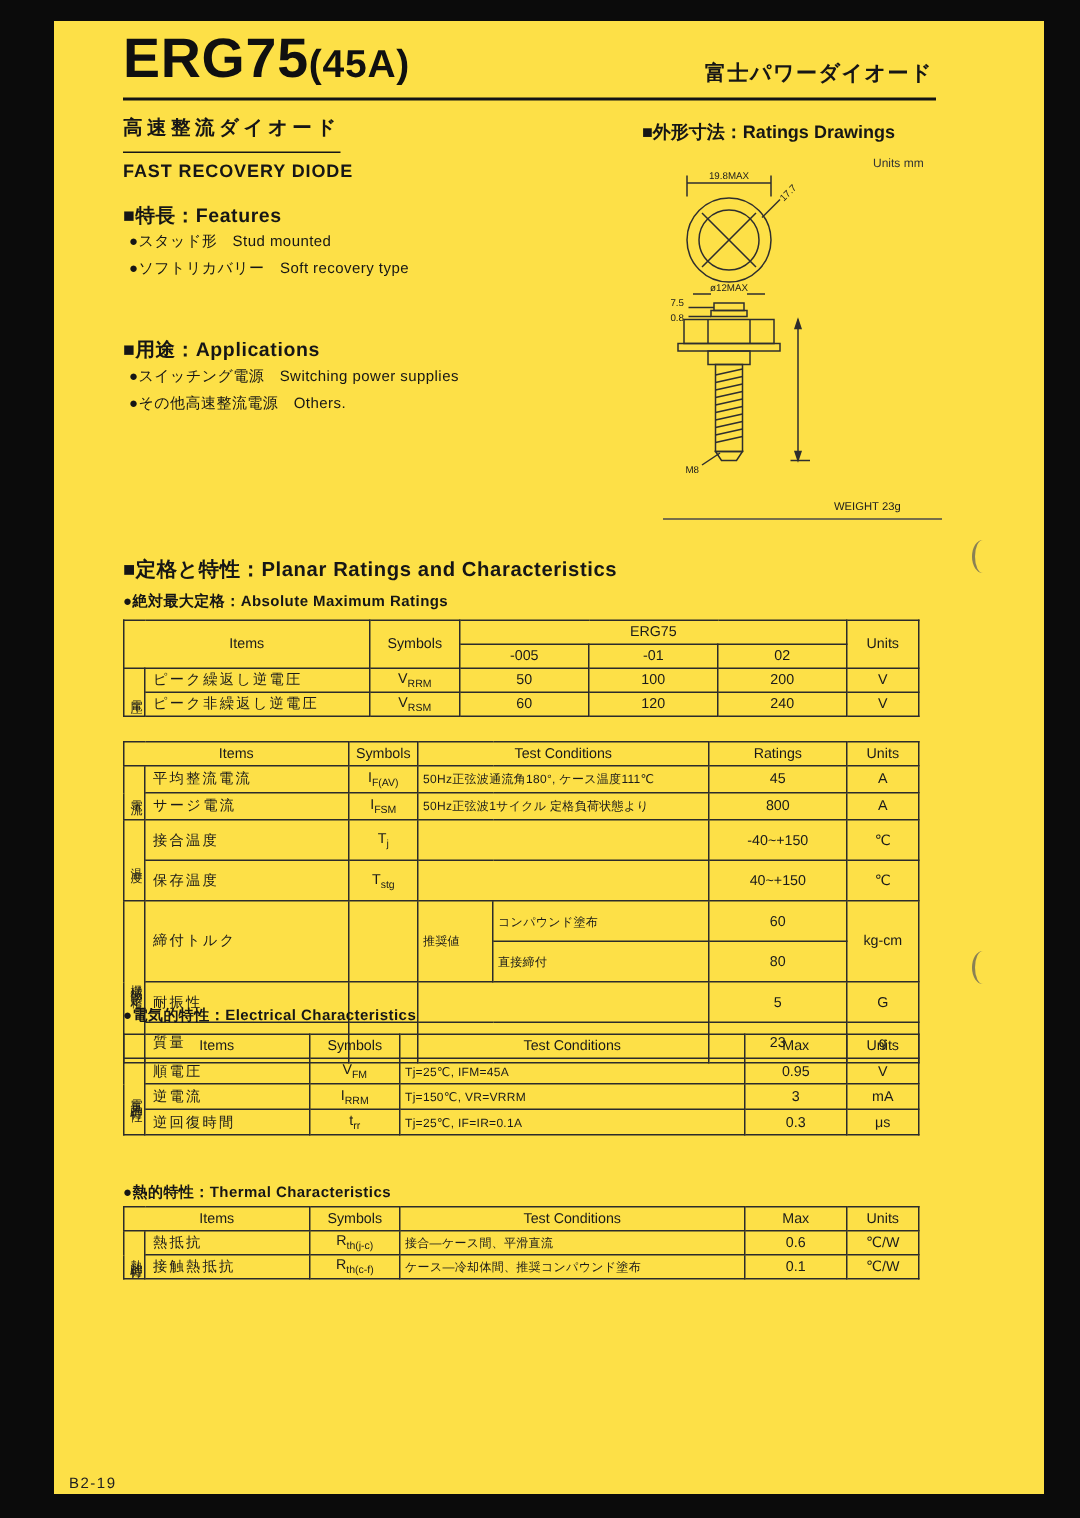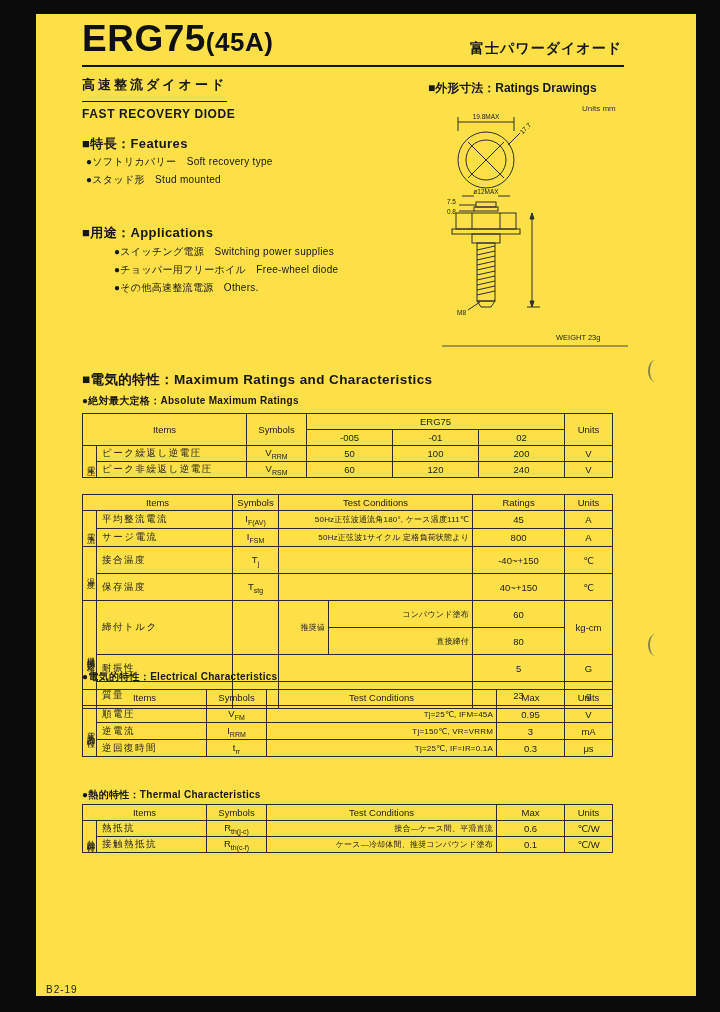--- a/index.html
+++ b/index.html
@@ -26,21 +26,21 @@
   .units-note{left:546px;top:90px;font-size:8px;color:#333;}
   .sub-head{font-size:10px;font-weight:bold;letter-spacing:.3px;}
   .page-num{left:10px;top:970px;font-size:10px;letter-spacing:1px;color:#202020;}
 
   table{border-collapse:collapse;table-layout:fixed;width:530px;background:transparent;}
   th,td{
     border:1px solid #2b2b2b;font-size:9.5px;font-weight:normal;
     padding:0 3px;text-align:center;overflow:hidden;white-space:nowrap;color:#1a1a1a;
   }
   .item-cell{text-align:left;padding-left:5px;letter-spacing:1.5px;}
-  .cond{font-size:8px;text-align:right;letter-spacing:.2px;}
+  .cond{font-size:8px;text-align:left;letter-spacing:.2px;}
   .vgroup{writing-mode:vertical-rl;text-orientation:upright;font-size:8px;letter-spacing:2px;padding:1px 0;}
   sub{font-size:7px;}
   .t-voltage tr{height:16px;}
   .t-main tr{height:27px;}
   .t-main tr.h18{height:18px;}
   .t-elec tr{height:17px;}
   .t-therm tr{height:16px;}
 
   .scan-mark{
     width:10px;height:22px;
@@ -58,28 +58,27 @@
     <span>ERG75</span><span class="paren">(45A)</span>
   </div>
   <div class="abs brand">富士パワーダイオード</div>
   <div class="abs rule"></div>
 
   <div class="abs prod-jp">高速整流ダイオード</div>
   <div class="abs prod-en">FAST RECOVERY DIODE</div>
 
   <div class="abs sec-head" style="left:46px;top:121px;">■特長：Features</div>
   <div class="abs bullets" style="left:50px;top:139px;">
+    <div>●スタッド形　Stud mounted</div>
     <div>●ソフトリカバリー　Soft recovery type</div>
-    <div>●スタッド形　Stud mounted</div>
   </div>
 
   <div class="abs sec-head" style="left:46px;top:210px;">■用途：Applications</div>
-  <div class="abs bullets" style="left:50px;top:229px;margin-left:28px;">
+  <div class="abs bullets" style="left:50px;top:229px;">
     <div>●スイッチング電源　Switching power supplies</div>
-    <div>●チョッパー用フリーホイル　Free-wheel diode</div>
     <div>●その他高速整流電源　Others.</div>
   </div>
 
   <div class="abs outline-head">■外形寸法：Ratings Drawings</div>
   <div class="abs units-note">Units mm</div>
 
   <svg class="abs" style="left:392px;top:96px;" width="210" height="245" viewBox="0 0 210 245">
     <g stroke="#2e2e2e" stroke-width="1" fill="none">
       <line x1="30" y1="12" x2="86" y2="12"></line>
       <line x1="30" y1="7" x2="30" y2="21"></line>
@@ -123,21 +122,21 @@
       <text x="58" y="9">19.8MAX</text>
       <text x="99" y="20" transform="rotate(-45 99 20)">17.7</text>
       <text x="58" y="84">ø12MAX</text>
       <text x="28" y="94" text-anchor="end">7.5</text>
       <text x="28" y="104" text-anchor="end">0.8</text>
       <text x="38" y="205" text-anchor="end">M8</text>
       <text x="128" y="230" text-anchor="start" font-size="7.5">WEIGHT 23g</text>
     </g>
   </svg>
 
-  <div class="abs sec-head" style="left:46px;top:357px;font-size:13.5px;">■電気的特性：Maximum Ratings and Characteristics</div>
+  <div class="abs sec-head" style="left:46px;top:357px;font-size:13.5px;">■定格と特性：Planar Ratings and Characteristics</div>
   <div class="abs sub-head" style="left:46px;top:380px;">●絶対最大定格：Absolute Maximum Ratings</div>
 
   <table class="abs t-voltage" style="left:46px;top:399px;">
     <colgroup>
       <col style="width:14px">
         <col style="width:150px">
         <col style="width:60px">
       <col style="width:86px">
         <col style="width:86px">
         <col style="width:86px">

